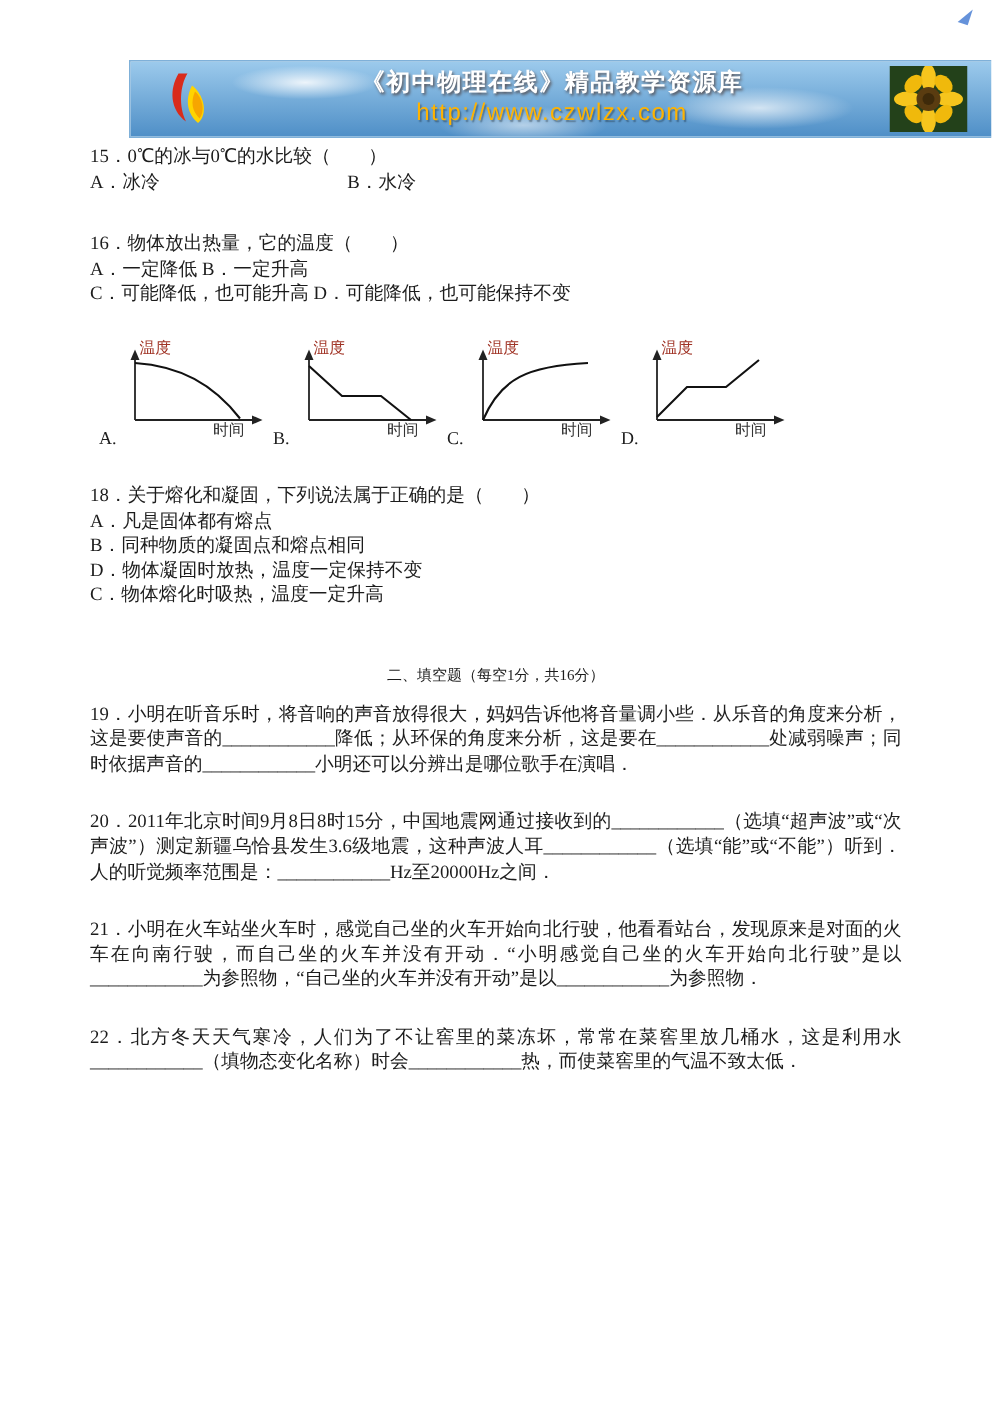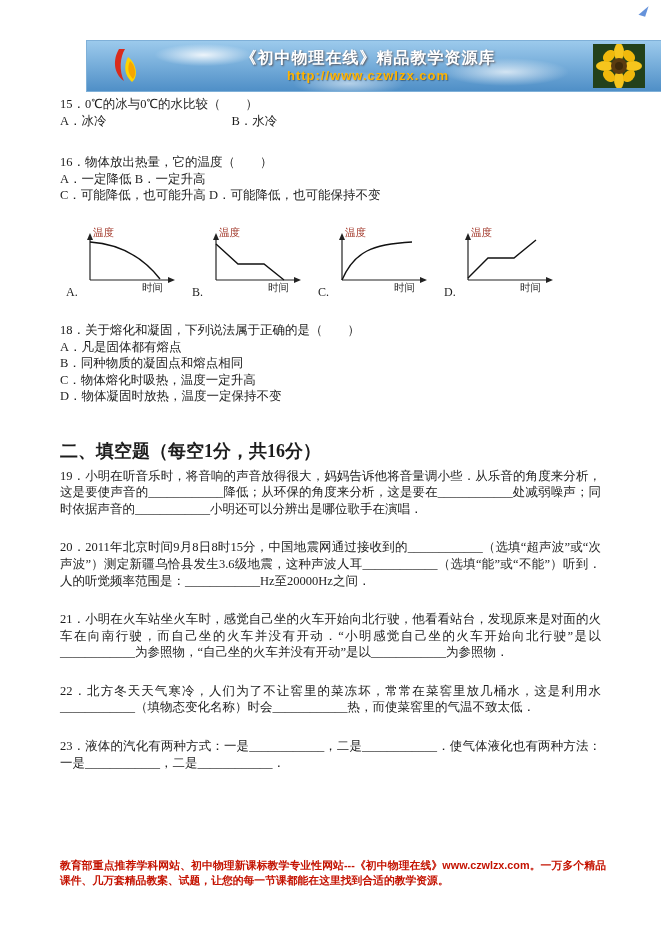--- a/index.html
+++ b/index.html
@@ -24,39 +24,39 @@
       radial-gradient(ellipse 90px 20px at 72% 62%, rgba(255,255,255,.7), rgba(255,255,255,0) 70%),
       radial-gradient(ellipse 80px 18px at 45% 85%, rgba(255,255,255,.55), rgba(255,255,255,0) 70%),
       linear-gradient(180deg,#9ccaec,#4f8fc7);
   }
   .banner-text { flex:1; text-align:center; line-height:1.25; }
   .banner-title {
     font-family:"Liberation Sans", sans-serif; font-size:16px; font-weight:bold;
     color:#ffffff; letter-spacing:1px; text-shadow:1px 1px 2px rgba(60,20,0,.6);
   }
   .banner-url {
-    font-family:"Liberation Sans", sans-serif; font-size:13px; font-weight:bold;
+    font-family:"Liberation Sans", sans-serif; font-size:16px; font-weight:normal;
     color:#ffb300; letter-spacing:1px; text-shadow:1px 1px 1px rgba(0,0,0,.35);
   }
   .logo { width:32px; height:38px; flex:0 0 auto; }
   .sunflower { width:52px; height:44px; flex:0 0 auto; }
   
   .content {
     position:absolute; left:60px; top:96px; width:541px;
     font-size:12.5px; line-height:16.6px;
   }
   .q .line { white-space:pre-wrap; }
   .mb15 { margin-bottom:25px; }
   .mb20 { margin-bottom:20px; }
   .mb38 { margin-bottom:38px;margin-top:20px; }
   .fill { text-align:justify; margin-bottom:22px; }
   .fill.last { margin-bottom:0; }
-  .section-title { font-weight:bold; font-size:18px; margin-bottom:8px; }
+  .section-title { font-weight:normal; font-size:10px; margin-bottom:8px;text-align:center; }
   
-  .graphs-row { display:flex; gap:14px; margin:12px 0 16px 6px; }
+  .graphs-row { display:flex; gap:4px; margin:12px 0 16px 6px; }
   .graph { position:relative; width:112px; height:78px; }
   .graph svg { position:absolute; left:10px; top:6px; }
   .axis  { stroke:#222; stroke-width:1.2; fill:none; }
   .axisfill { fill:#222; }
   .curve { stroke:#111; stroke-width:1.4; fill:none; }
   .ylab { position:absolute; left:27px; top:0;  font-size:10.5px; color:#a03325; font-family:"Liberation Sans", sans-serif; }
   .xlab { position:absolute; left:76px; top:56px; font-size:10.5px; color:#333; font-family:Liberation Mono, monospace; }
   .gletter { position:absolute; left:0; top:60px; font-size:12px; color:#1c1c1c; }
   
   .footer {
@@ -165,29 +165,27 @@
           </svg>
         </div>
 
       </div>
     </div>
 
     <div class="q mb38">
       <div class="line">18．关于熔化和凝固，下列说法属于正确的是（　　）</div>
       <div class="line">A．凡是固体都有熔点</div>
       <div class="line">B．同种物质的凝固点和熔点相同</div>
+      <div class="line">D．物体凝固时放热，温度一定保持不变</div>
       <div class="line">C．物体熔化时吸热，温度一定升高</div>
-      <div class="line">D．物体凝固时放热，温度一定保持不变</div>
     </div>
 
     <div class="section-title">二、填空题（每空1分，共16分）</div>
 
     <div class="fill">19．小明在听音乐时，将音响的声音放得很大，妈妈告诉他将音量调小些．从乐音的角度来分析，这是要使声音的____________降低；从环保的角度来分析，这是要在____________处减弱噪声；同时依据声音的____________小明还可以分辨出是哪位歌手在演唱．</div>
     <div class="fill">20．2011年北京时间9月8日8时15分，中国地震网通过接收到的____________（选填“超声波”或“次声波”）测定新疆乌恰县发生3.6级地震，这种声波人耳____________（选填“能”或“不能”）听到．人的听觉频率范围是：____________Hz至20000Hz之间．</div>
     <div class="fill">21．小明在火车站坐火车时，感觉自己坐的火车开始向北行驶，他看看站台，发现原来是对面的火车在向南行驶，而自己坐的火车并没有开动．“小明感觉自己坐的火车开始向北行驶”是以____________为参照物，“自己坐的火车并没有开动”是以____________为参照物．</div>
     <div class="fill">22．北方冬天天气寒冷，人们为了不让窖里的菜冻坏，常常在菜窖里放几桶水，这是利用水____________（填物态变化名称）时会____________热，而使菜窖里的气温不致太低．</div>
-    <div class="fill">23．液体的汽化有两种方式：一是____________，二是____________．使气体液化也有两种方法：一是____________，二是____________．</div>
 
   </div>
 
-  <div class="footer">教育部重点推荐学科网站、初中物理新课标教学专业性网站---《初中物理在线》www.czwlzx.com。一万多个精品课件、几万套精品教案、试题，让您的每一节课都能在这里找到合适的教学资源。</div>
 
 </div>
 
 </body></html>

